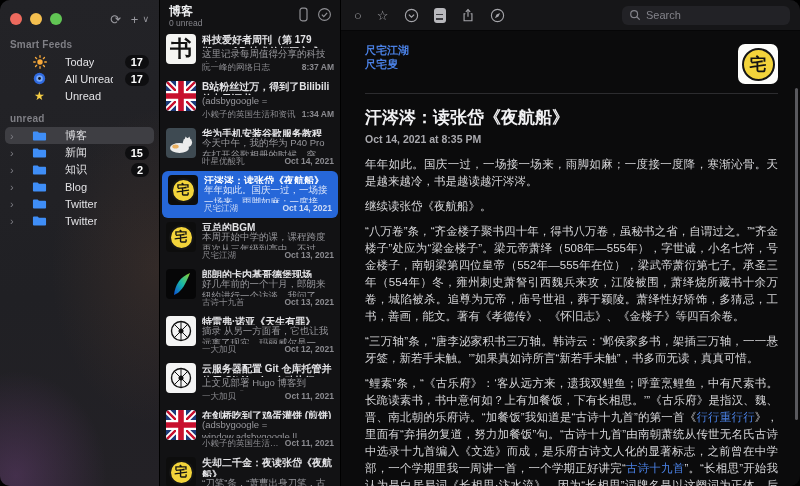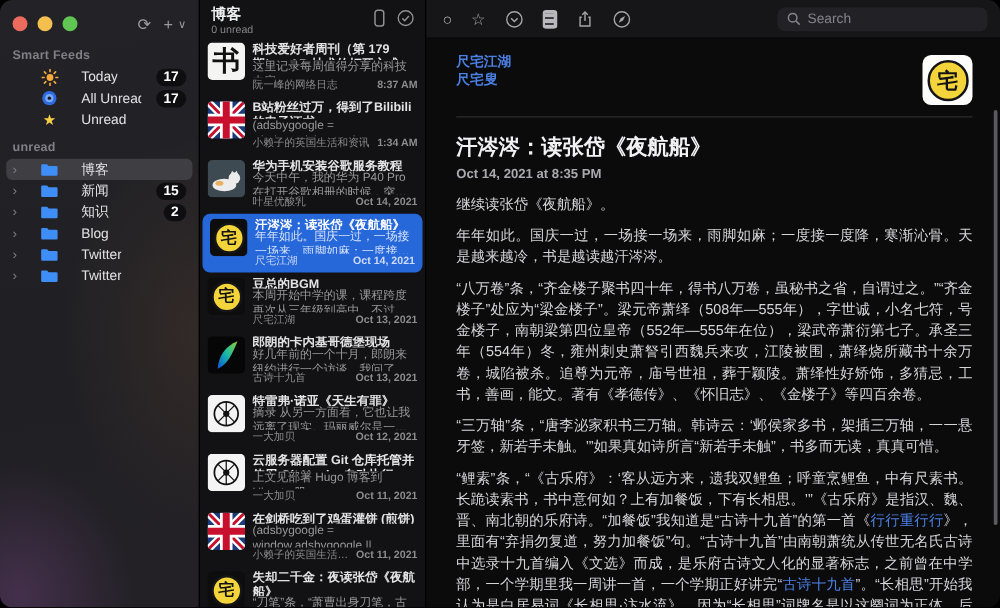--- a/index.html
+++ b/index.html
@@ -455,22 +455,22 @@
         <div class="avatar">
           <div class="zhai-circ">
               <span>宅</span>
             </div>
         </div>
       </div>
       <hr class="art-divider">
       <div class="art-title">汗涔涔：读张岱《夜航船》</div>
       <div class="art-date">Oct 14, 2021 at 8:35 PM</div>
       <div class="art-body" id="article-body">
+          <p><span>年年如此。国庆一过，一场接一场来，雨脚如麻；一度接一度降，寒渐沁骨。天是越来越冷，书是越读越汗涔涔。</span></p>
           <p><span>继续读张岱《夜航船》。</span></p>
-          <p><span>年年如此。国庆一过，一场接一场来，雨脚如麻；一度接一度降，寒渐沁骨。天是越来越冷，书是越读越汗涔涔。</span></p>
           <p><span>“八万卷”条，“齐金楼子聚书四十年，得书八万卷，虽秘书之省，自谓过之。”“齐金楼子”处应为“梁金楼子”。梁元帝萧绎（508年—555年），字世诚，小名七符，号金楼子，南朝梁第四位皇帝（552年—555年在位），梁武帝萧衍第七子。承圣三年（554年）冬，雍州刺史萧詧引西魏兵来攻，江陵被围，萧绎烧所藏书十余万卷，城陷被杀。追尊为元帝，庙号世祖，葬于颖陵。萧绎性好矫饰，多猜忌，工书，善画，能文。著有《孝德传》、《怀旧志》、《金楼子》等四百余卷。</span></p>
           <p><span>“三万轴”条，“唐李泌家积书三万轴。韩诗云：‘邺侯家多书，架插三万轴，一一悬牙签，新若手未触。’”如果真如诗所言“新若手未触”，书多而无读，真真可惜。</span></p>
           <p><span>“鲤素”条，“《古乐府》：‘客从远方来，遗我双鲤鱼；呼童烹鲤鱼，中有尺素书。长跪读素书，书中意何如？上有加餐饭，下有长相思。’”《古乐府》是指汉、魏、晋、南北朝的乐府诗。“加餐饭”我知道是“古诗十九首”的第一首《</span><span class="lnk">行行重行行</span><span>》，里面有“弃捐勿复道，努力加餐饭”句。“古诗十九首”由南朝萧统从传世无名氏古诗中选录十九首编入《文选》而成，是乐府古诗文人化的显著标志，之前曾在中学部，一个学期里我一周讲一首，一个学期正好讲完“</span><span class="lnk">古诗十九首</span><span>”。“长相思”开始我认为是白居易词《长相思·汴水流》，因为“长相思”词牌名是以这阕词为正体。后又觉得不对。白居易是唐朝人，时间在这里就对不上。再查，原来“长相思”虽最初为唐教坊曲名，但调名出自“古诗十九首”中《客从远方来》：“客从远方来，遗我一端绮。相去万余里，故人心尚尔。文彩双鸳鸯，裁为合欢被。著以长相思，缘以结不解。以胶投漆中，谁能别离此。”</span></p>
         </div>
     </div>
     <div class="v-scroll"></div>
   </section>
 
 </div>
 

